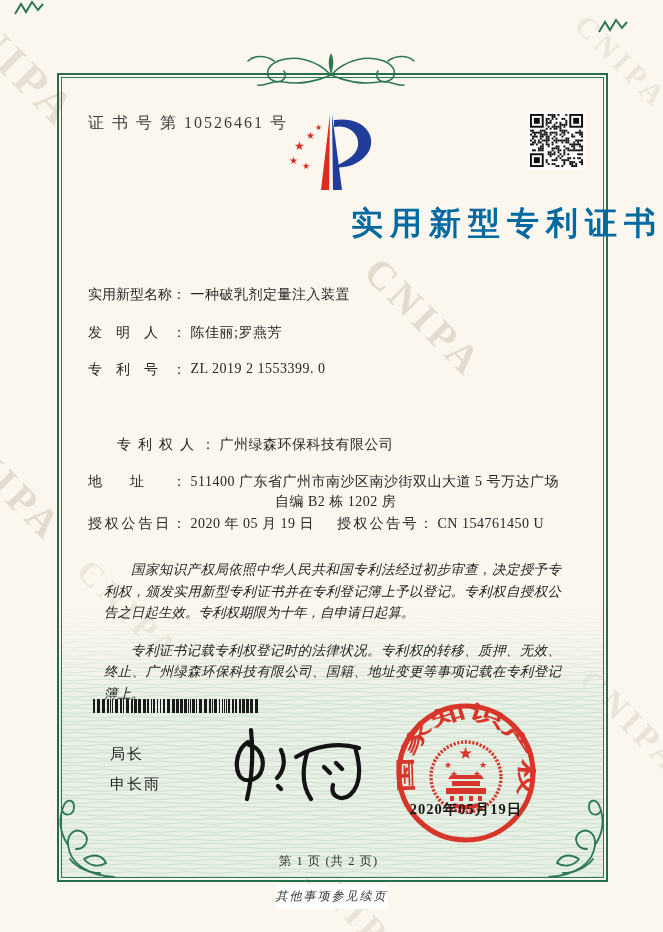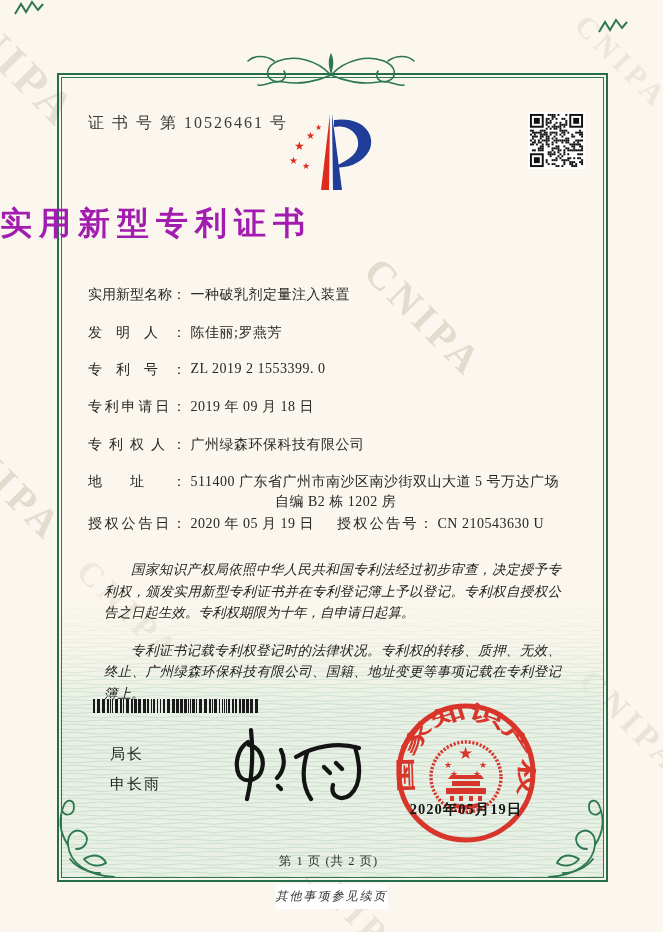--- a/index.html
+++ b/index.html
@@ -18,22 +18,22 @@
   #frame::after{content:"";position:absolute;inset:2px;border:1px solid #2d7752;}
 
   
   #waveband{position:absolute;left:60px;top:598px;width:543px;height:280px;
             background:linear-gradient(to bottom, rgba(231,239,227,0) 0,#e9f0e5 110px,#e9f0e5 100%);
             -webkit-mask-image:linear-gradient(to bottom,transparent 0,#000 100px);
             mask-image:linear-gradient(to bottom,transparent 0,#000 100px);}
   #waveband svg{display:block;}
 
   #certno{left:88px;top:113px;font-size:16px;letter-spacing:2px;color:#3c3c3c;}
-  #title{left:0;top:202px;width:663px;text-align:left;font-size:32px;font-weight:bold;
-         letter-spacing:7px;color:#a21caf;}
+  #title{left:0;top:202px;width:663px;text-align:right;font-size:32px;font-weight:bold;
+         letter-spacing:7px;color:#0369a1;}
 
   .field-row{position:absolute;left:88px;font-size:14px;color:#262626;white-space:nowrap;}
   .flabel{display:inline-block;width:98px;text-align:justify;text-align-last:justify;
           vertical-align:top;}
   .fvalue{display:inline-block;margin-left:1px;letter-spacing:.5px;}
   .addr2{position:absolute;left:187px;top:20px;letter-spacing:.5px;}
   .flabel2{display:inline-block;width:96px;text-align:justify;text-align-last:justify;}
 
   #legal{position:absolute;left:88px;top:543px;width:489px;font-size:13.5px;line-height:21.5px;
          font-style:italic;text-align:justify;color:#222;}
@@ -453,40 +453,36 @@
     <span class="fvalue">一种破乳剂定量注入装置</span>
   </div>
   <div class="field-row" style="top:324px;">
     <span class="flabel">发明人：</span>
     <span class="fvalue">陈佳丽;罗燕芳</span>
   </div>
   <div class="field-row" style="top:361px;">
     <span class="flabel">专利号：</span>
     <span class="fvalue">ZL 2019 2 1553399. 0</span>
   </div>
-  <div class="field-row" style="top:398px;">
-    <span class="flabel">专利申请日：</span>
-    <span class="fvalue">2019 年 09 月 18 日</span>
-  </div>
-  <div class="field-row" style="top:436px;">
+  <div class="field-row" style="top:436px;margin-left:29px;">
     <span class="flabel">专利权人：</span>
     <span class="fvalue">广州绿森环保科技有限公司</span>
   </div>
   <div class="field-row" style="top:473px;">
     <span class="flabel">地址：</span>
     <span class="fvalue">511400 广东省广州市南沙区南沙街双山大道 5 号万达广场</span>
     <span class="addr2">自编 B2 栋 1202 房</span>
   </div>
   <div class="field-row" style="top:515px;">
     <span class="flabel">授权公告日：</span>
     <span class="fvalue">2020 年 05 月 19 日</span>
   </div>
   <div class="field-row" style="left:337px;top:515px;">
     <span class="flabel2">授权公告号：</span>
-    <span class="fvalue">CN 210543630 U</span>
+    <span class="fvalue">CN 154761450 U</span>
   </div>
 
   <div id="legal">
     <p>国家知识产权局依照中华人民共和国专利法经过初步审查，决定授予专利权，颁发实用新型专利证书并在专利登记簿上予以登记。专利权自授权公告之日起生效。专利权期限为十年，自申请日起算。</p>
     <p>专利证书记载专利权登记时的法律状况。专利权的转移、质押、无效、终止、广州绿森环保科技有限公司、国籍、地址变更等事项记载在专利登记簿上。</p>
   </div>
 
   <div id="barcode">
       <span style="width: 2px; background: rgb(26, 26, 26); margin-right: 2px;"></span>
       <span style="width: 3px; background: rgb(26, 26, 26); margin-right: 2px;"></span>

